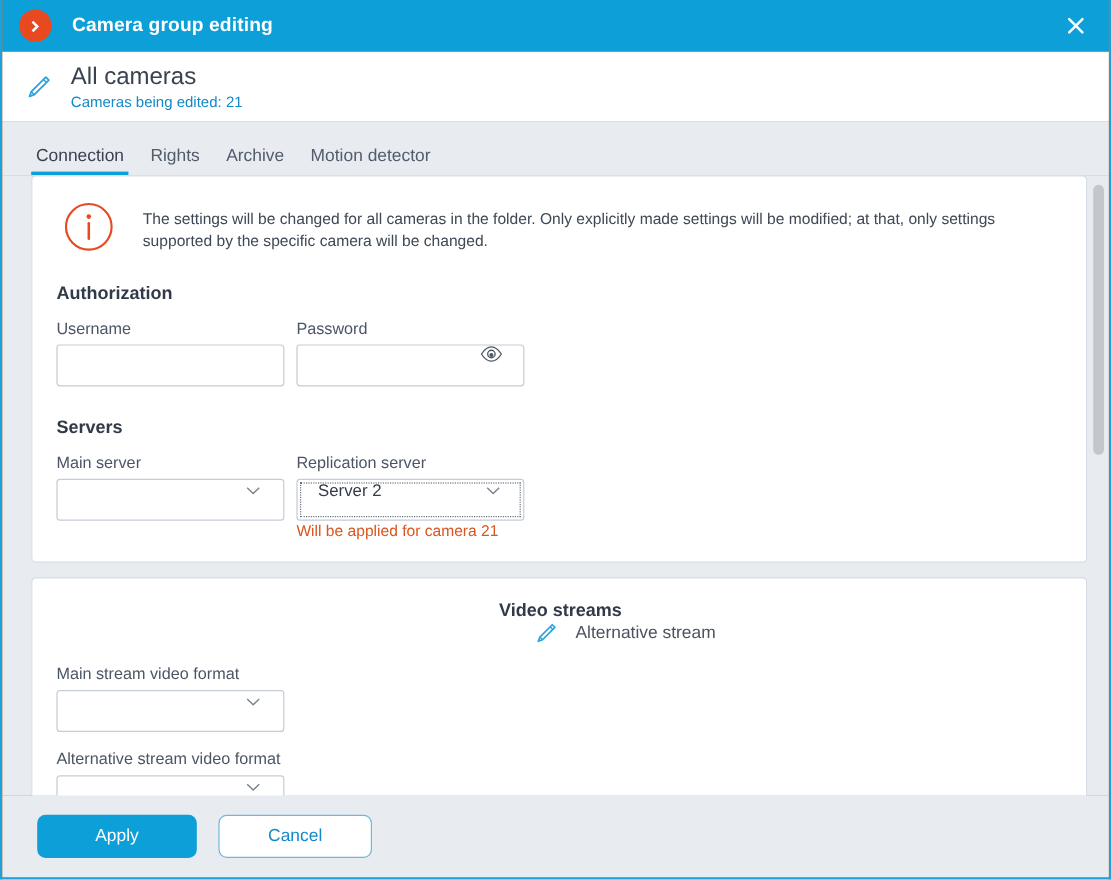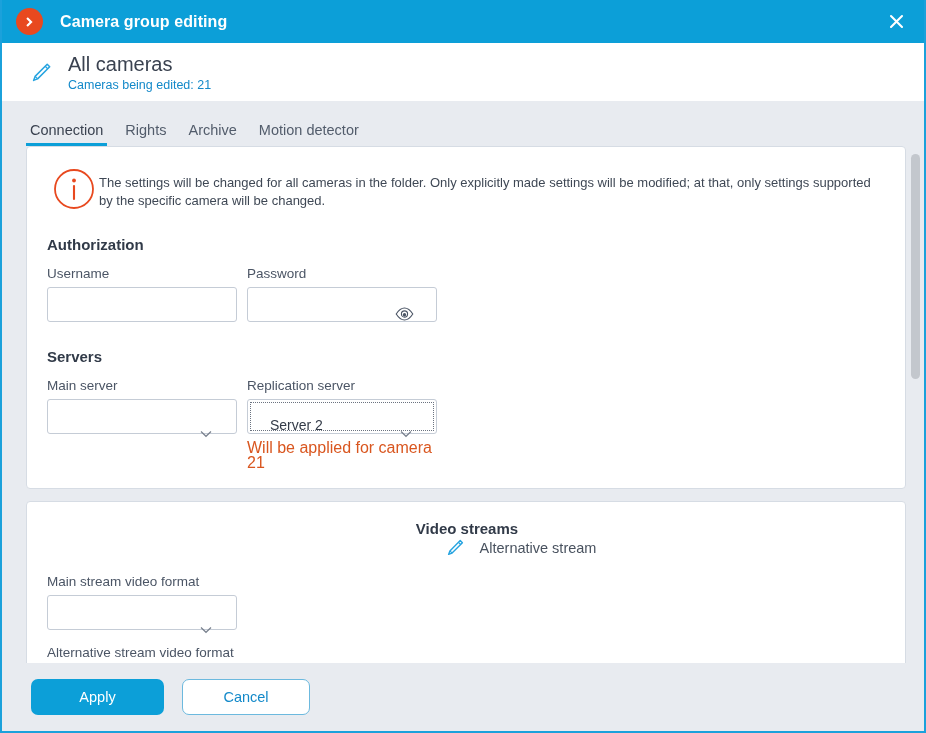--- a/index.html
+++ b/index.html
@@ -57,21 +57,21 @@
   }
   .close-btn svg { display: block; }
 
   
   .header {
     background: #ffffff;
     height: 58px;
     min-height: 58px;
     display: flex;
     align-items: center;
-    padding-left: 26px;
+    padding-left: 17px;
   }
   .header-pencil { width: 26px; height: 26px; flex: 0 0 auto; margin-top: 2px; }
   .header-texts { margin-left: 14px; display: flex; flex-direction: column; gap: 1px; }
   .header-title {
     font-size: 20px;
     color: #3a4250;
     line-height: 24px;
   }
   .header-sub {
     font-size: 12.5px;
@@ -124,21 +124,21 @@
 
   .card {
     background: #ffffff;
     border: 1px solid #d6dce4;
     border-radius: 4px;
     padding: 16px 18px 18px 18px;
   }
   .card + .card { margin-top: 12px; }
 
   
-  .info-row { display: flex; align-items: center; gap: 4px; padding: 5px 2px 0 8px; }
+  .info-row { display: flex; align-items: center; gap: 24px; padding: 5px 2px 0 8px; }
   .info-icon { width: 42px; height: 42px; flex: 0 0 auto; }
   .info-text {
     font-size: 13px;
     color: #3f4855;
     line-height: 18px;
     padding-top: 5px;
     max-width: 800px;
   }
 
   .section-title {
@@ -159,41 +159,41 @@
   }
 
   .text-input, .select-box {
     width: 100%;
     height: 35px;
     border: 1px solid #c5ccd6;
     border-radius: 3px;
     background: #ffffff;
     font-size: 14px;
     color: #333b48;
-    padding: 0 22px;
-    display: flex;
-    align-items: flex-end;
+    padding: 0 17px;
+    display: flex;
+    align-items: flex-start;
     font-family: "Liberation Sans", sans-serif;
     position: relative;
   }
   .text-input.with-icon { justify-content: flex-end; }
   .eye-icon { width: 19px; height: 14px; cursor: pointer; }
 
   .select-box { justify-content: space-between; cursor: pointer; }
   .select-box .chev { width: 12px; height: 8px; flex: 0 0 auto; margin-right: 2px; }
   .select-box.focused {
     outline: 1px dotted #6b7380;
     outline-offset: -4px;
   }
   .select-value { font-size: 14px; color: #333b48; }
 
   .validation-msg {
-    font-size: 16px;
+    font-size: 13px;
     color: #d9561f;
-    margin-top: 6px;
+    margin-top: 1px;
     line-height: 15px;
   }
 
   
   .vs-head { display: flex; align-items: center; flex-direction: column; }
   .vs-head .section-title { margin: 2px 0 0 2px; }
   .alt-stream {
     display: flex; align-items: center; gap: 14px;
     margin-left: 108px;
     cursor: pointer;

